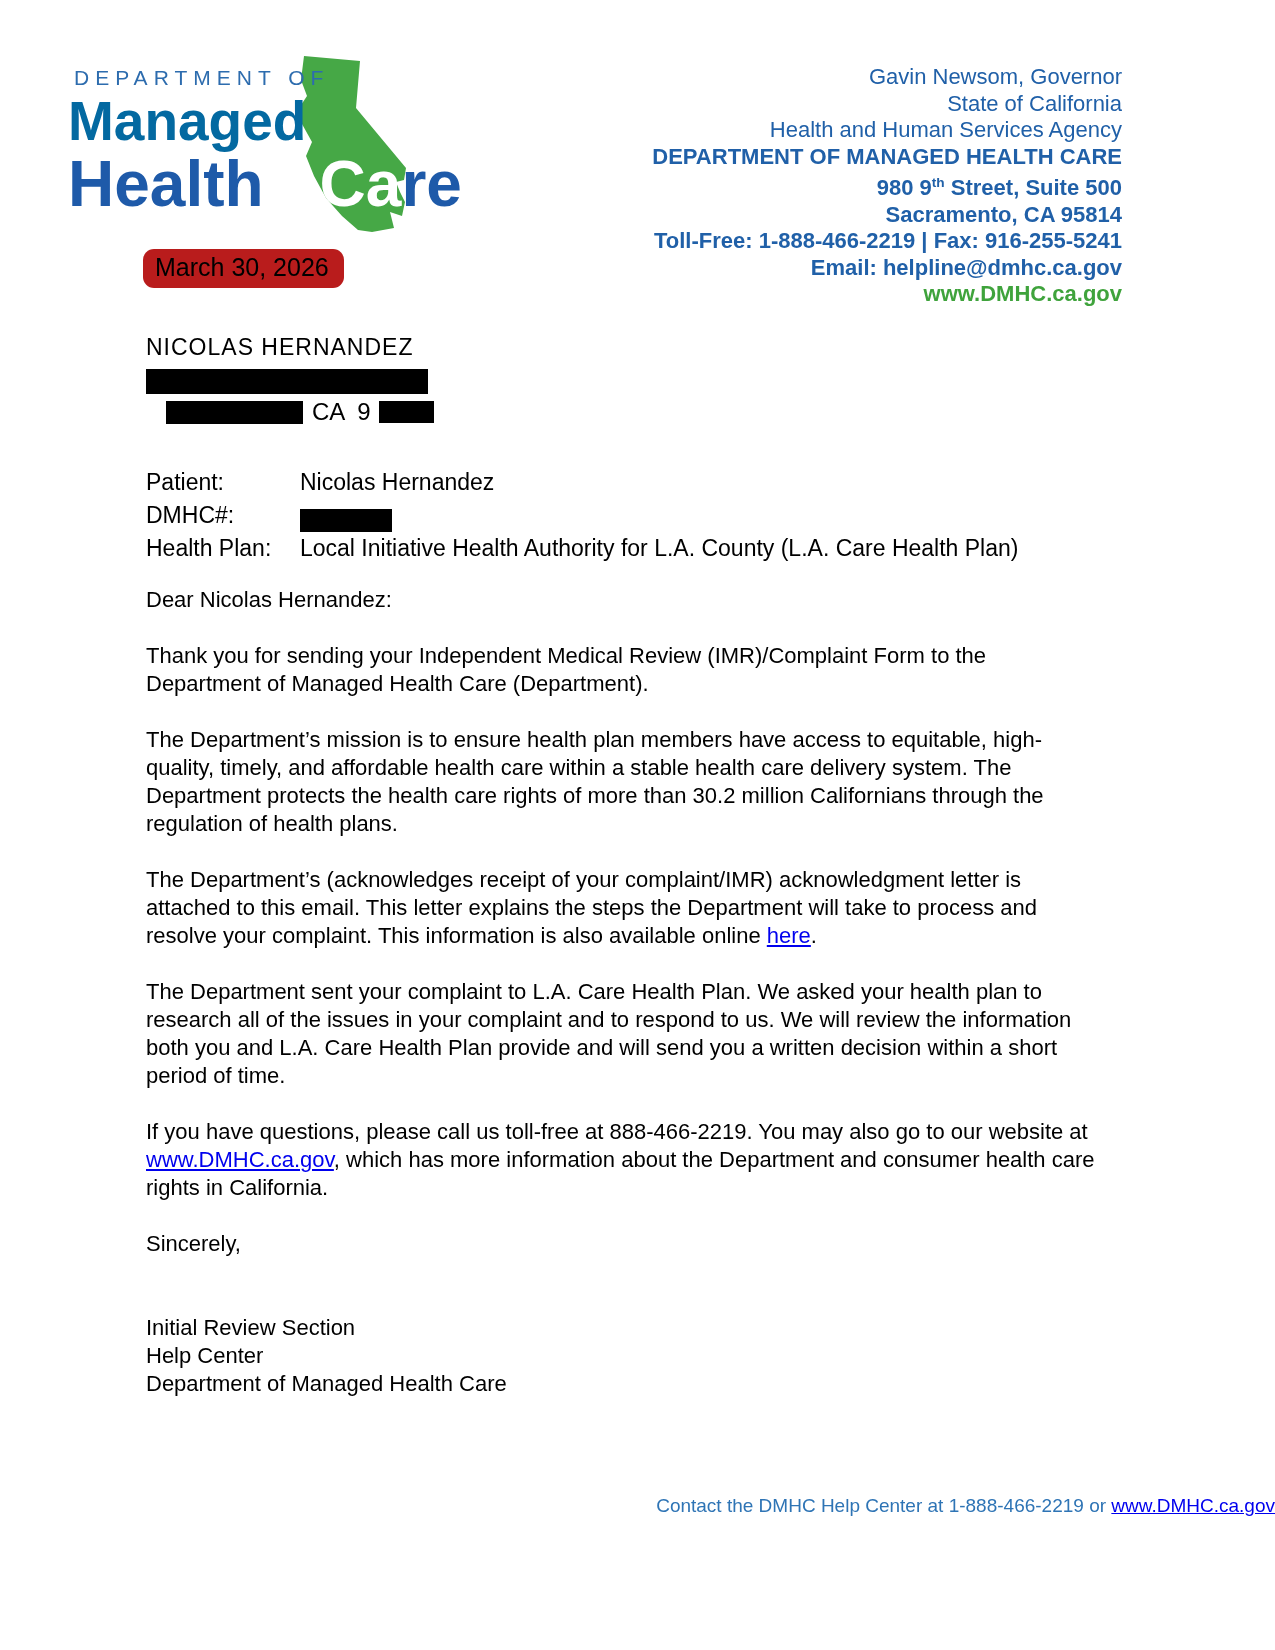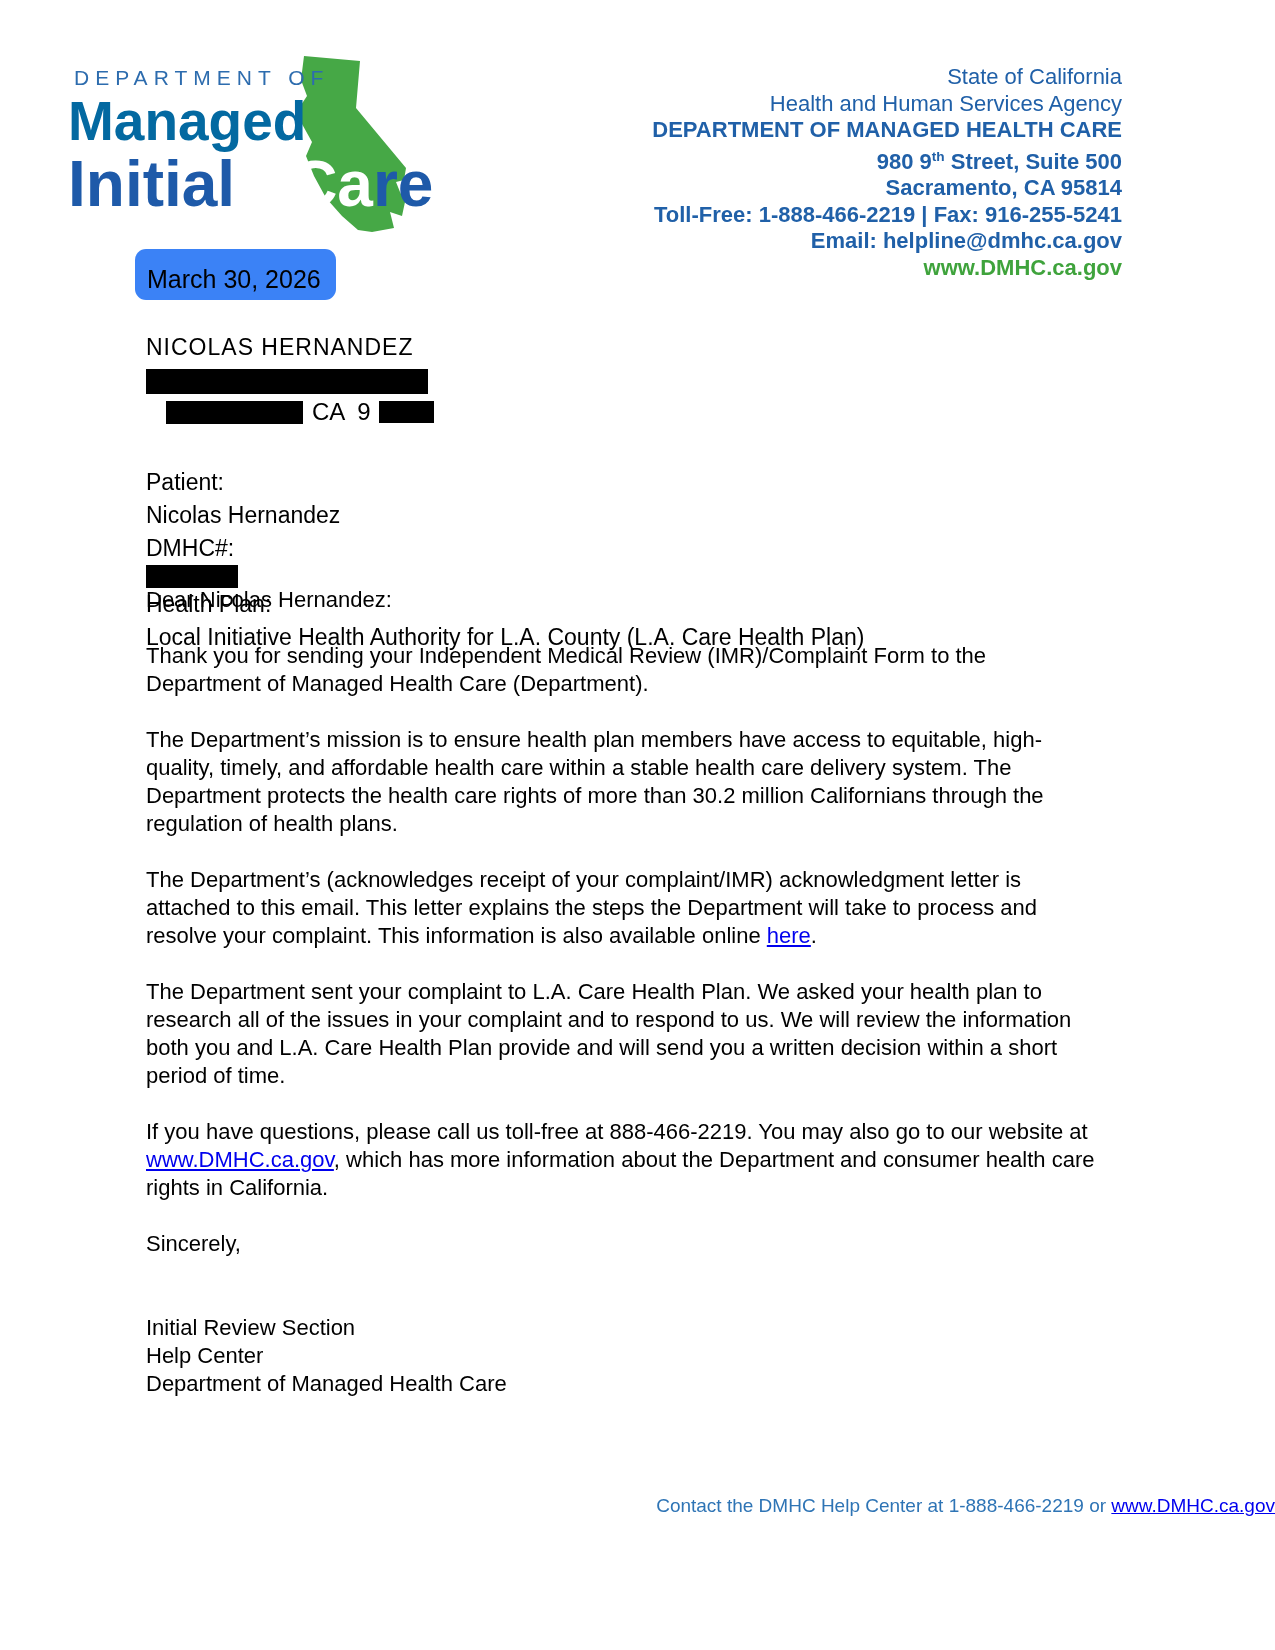--- a/index.html
+++ b/index.html
@@ -35,38 +35,38 @@
   .agency {
     position:absolute; top:64px; right:153px;
     text-align:right; font-size:22px; line-height:26.5px; color:#2060A8;
   }
   .agency .b { font-weight:bold; }
   .agency .site { color:#3FA33C; }
   .agency sup { font-size:0.62em; }
 
   
   .date-hl {
-    position:absolute; left:135px; top:249px;
-    background:#3b82f6; border-radius:11px;
-    font-size:25px; color:#000; padding:16px 15px 6px 12px;
+    position:absolute; left:143px; top:249px;
+    background:#b91c1c; border-radius:11px;
+    font-size:25px; color:#000; padding:4px 15px 6px 12px;
   }
 
   
   .recipient { position:absolute; left:146px; top:334px; font-size:23px; }
   .rname { letter-spacing:1px; }
   .bar { background:#000; }
   .bar1 { width:282px; height:25px; margin-top:8px; }
   .rrow { display:flex; align-items:center; margin-top:4px;margin-left:20px; }
   .bar2 { width:137px; height:23px; }
   .rzip { white-space:pre; padding:0 8px 0 9px; font-size:24px; }
   .bar3 { width:55px; height:22px; }
 
   
   .case { position:absolute; left:146px; top:466px; font-size:23px; line-height:33px; }
-  .crow { display:flex; align-items:flex-start;flex-direction:column; }
+  .crow { display:flex; align-items:flex-end; }
   .clabel { width:154px; flex:none; }
   .dmhcbar { width:92px; height:23px; display:inline-block; }
 
   
   .body-text {
     position:absolute; left:146px; top:586px; width:952px;
     font-size:22px; line-height:28px;
   }
   .body-text p { margin:0 0 28px 0; }
   .lnk { color:#0000EE; text-decoration:underline; cursor:pointer; }
@@ -82,24 +82,25 @@
 <body>
 
 <div id="page">
 
   <div>
     <svg class="ca-shape" width="160" height="176" viewBox="0 0 160 176">
       <path fill="#46A846" d="M 34 0 L 90 5 L 86 52 L 136 112 L 134 124 L 126 126 L 130 136 L 135 146 L 132 160 L 120 156 L 124 172 L 102 176 L 88 174 L 72 160 L 56 142 L 44 120 L 36 100 L 42 86 L 32 68 L 29 52 L 37 40 L 31 24 Z"></path>
     </svg>
     <div class="logo-dept">DEPARTMENT OF</div>
     <div class="logo-managed">Managed</div>
-    <div class="logo-health-row"><span class="lb">Initial</span><span class="lw">Ca</span><span class="lb">re</span></div>
+    <div class="logo-health-row"><span class="lb">Health</span><span class="lw">Ca</span><span class="lb">re</span></div>
   </div>
 
   <div class="agency">
+    <div>Gavin Newsom, Governor</div>
     <div>State of California</div>
     <div>Health and Human Services Agency</div>
     <div class="b">DEPARTMENT OF MANAGED HEALTH CARE</div>
     <div class="b"><span>980 9</span><sup>th</sup><span> Street, Suite 500</span></div>
     <div class="b">Sacramento, CA 95814</div>
     <div class="b">Toll-Free: 1-888-466-2219 | Fax: 916-255-5241</div>
     <div class="b">Email: helpline@dmhc.ca.gov</div>
     <div class="b site">www.DMHC.ca.gov</div>
   </div>
 

